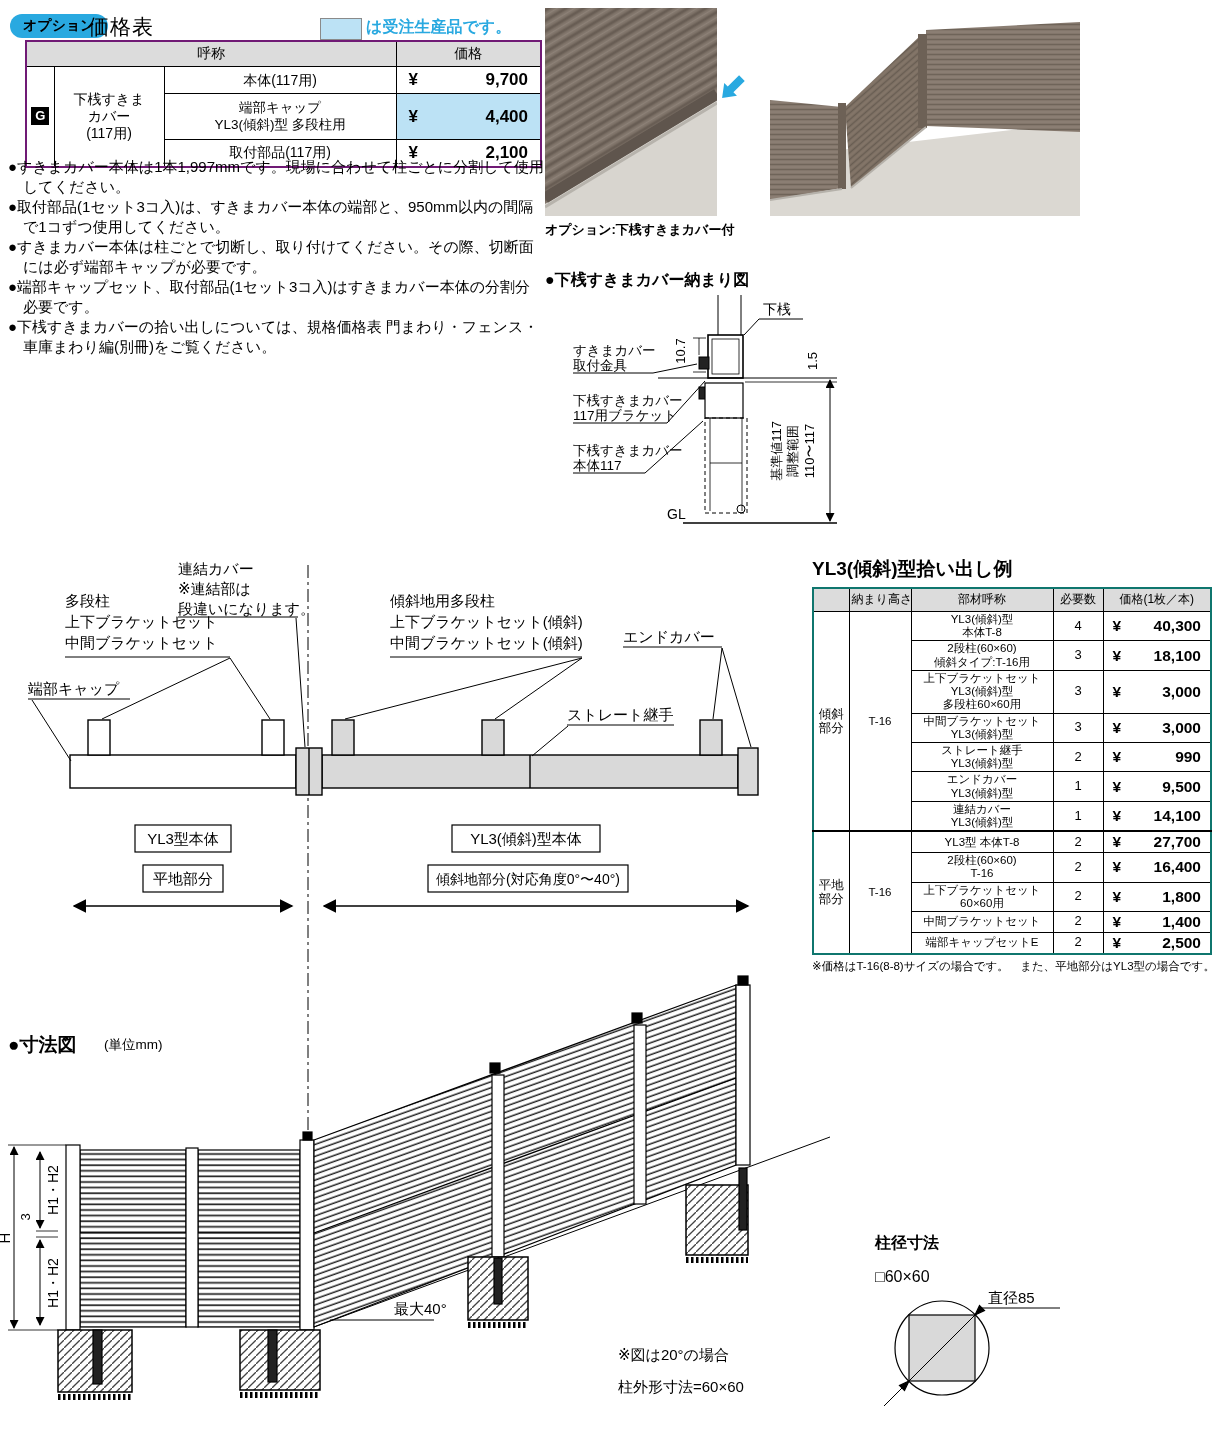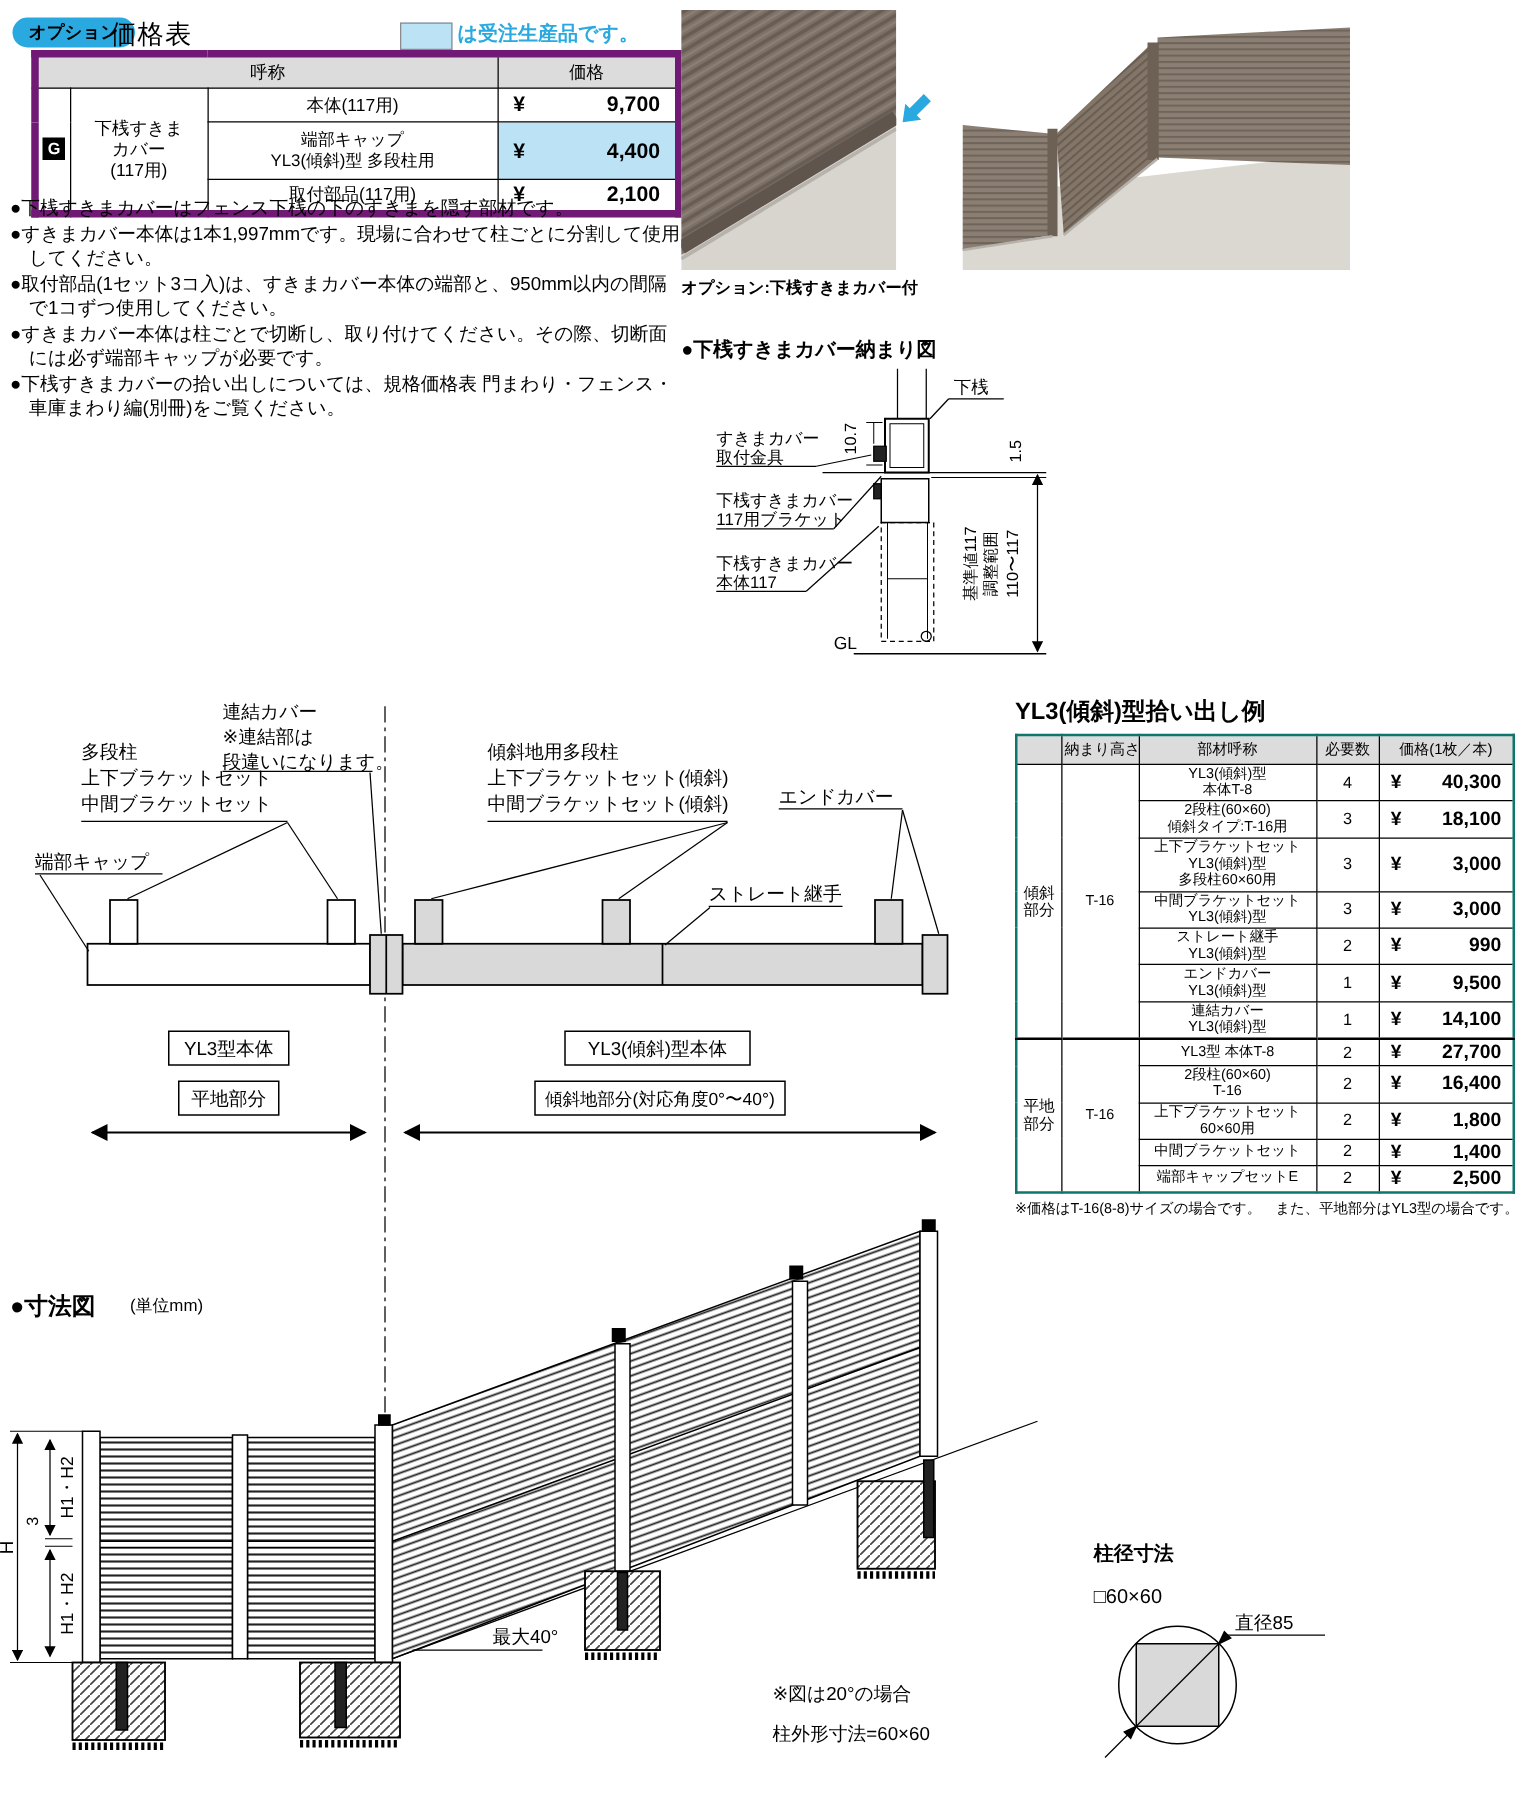--- a/index.html
+++ b/index.html
@@ -5,21 +5,21 @@
   html,body{margin:0;padding:0;background:#fff;}
   body{font-family:"Liberation Sans","DejaVu Sans",sans-serif;color:#000;}
   #page{position:relative;width:1220px;height:1438px;background:#fff;overflow:hidden;}
   .abs{position:absolute;}
   
   .badge{background:#29A9E0;color:#000000;font-weight:bold;font-size:14px;padding:3px 13px;border-radius:12px;display:inline-block;}
   .pagetitle{font-size:21px;font-weight:normal;letter-spacing:1px;}
   .legend-swatch{width:40px;height:20px;background:#BCE2F5;border:1px solid #8a8a8a;display:inline-block;}
   .legend-text{color:#29A9E0;font-weight:bold;font-size:16px;}
   
-  table.ptable{border-collapse:collapse;border:6px solid #701a75;table-layout:fixed;}
+  table.ptable{border-collapse:collapse;border:2px solid #701a75;table-layout:fixed;}
   table.ptable td{border:1px solid #000;text-align:center;vertical-align:middle;padding:1px 2px;font-size:14px;}
   table.ptable tr.th td{background:#DCDCDC;font-size:14px;height:22px;}
   .ml{white-space:pre-line;line-height:1.2;}
   .gsq{display:inline-block;width:18px;height:18px;background:#000;color:#fff;font-weight:bold;font-size:13px;line-height:18px;text-align:center;}
   .pr{display:flex;justify-content:space-between;align-items:center;padding:0 10px;font-weight:bold;font-size:17px;}
   td.hl{background:#BCE2F5;}
   
   ul.notes{list-style:none;margin:0;padding:0;width:536px;}
   ul.notes li{font-size:15px;line-height:1.3;padding-left:1em;text-indent:-1em;margin-bottom:1px;}
   
@@ -89,24 +89,24 @@
             <div class="pr">
               <span>¥</span>
               <span>2,100</span>
             </div>
           </td>
     </tr>
   </tbody>
     </table>
 
   <ul class="notes abs" style="left:8px;top:157px">
-    <li>●下桟すきまカバーはフェンス下桟の下のすきまを隠す部材です。</li>
     <li>●すきまカバー本体は1本1,997mmです。現場に合わせて柱ごとに分割して使用してください。</li>
     <li>●取付部品(1セット3コ入)は、すきまカバー本体の端部と、950mm以内の間隔で1コずつ使用してください。</li>
     <li>●すきまカバー本体は柱ごとで切断し、取り付けてください。その際、切断面には必ず端部キャップが必要です。</li>
+    <li>●端部キャップセット、取付部品(1セット3コ入)はすきまカバー本体の分割分必要です。</li>
     <li>●下桟すきまカバーの拾い出しについては、規格価格表 門まわり・フェンス・車庫まわり編(別冊)をご覧ください。</li>
   </ul>
 
   <svg class="abs" style="left:545px;top:8px" width="172" height="208" viewBox="0 0 172 208">
     <defs>
       <pattern id="ph1" width="12" height="9" patternUnits="userSpaceOnUse" patternTransform="rotate(-31)">
         <rect width="12" height="9" fill="#7e7268"></rect>
         <line x1="0" y1="2" x2="12" y2="2" stroke="#685d54" stroke-width="3"></line>
         <line x1="0" y1="6.5" x2="12" y2="6.5" stroke="#8d8177" stroke-width="1.6"></line>
       </pattern>

